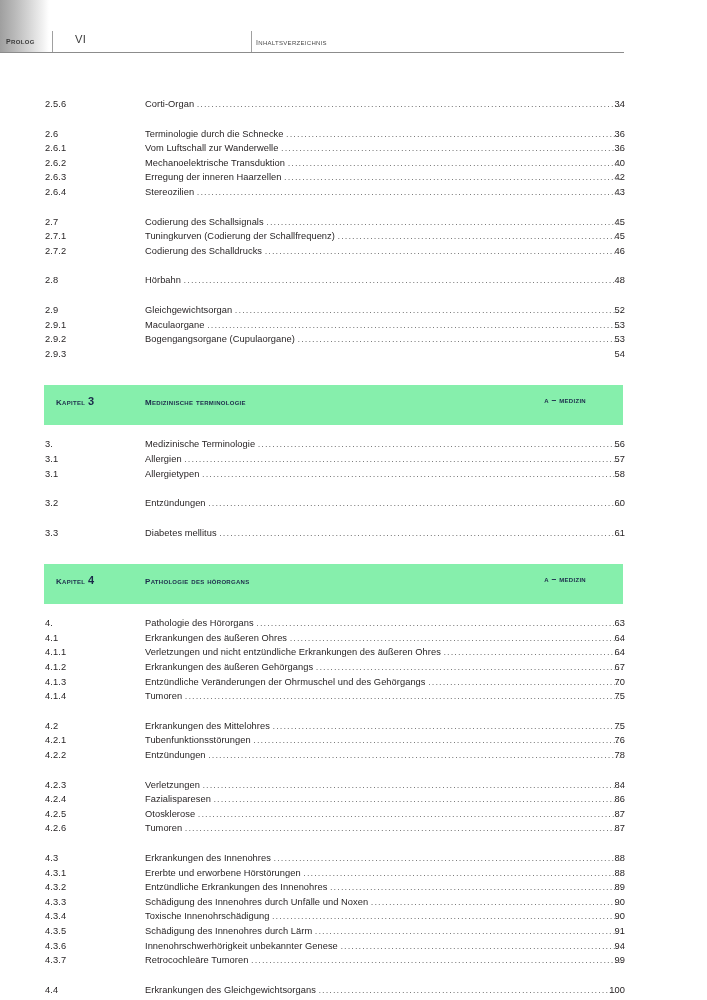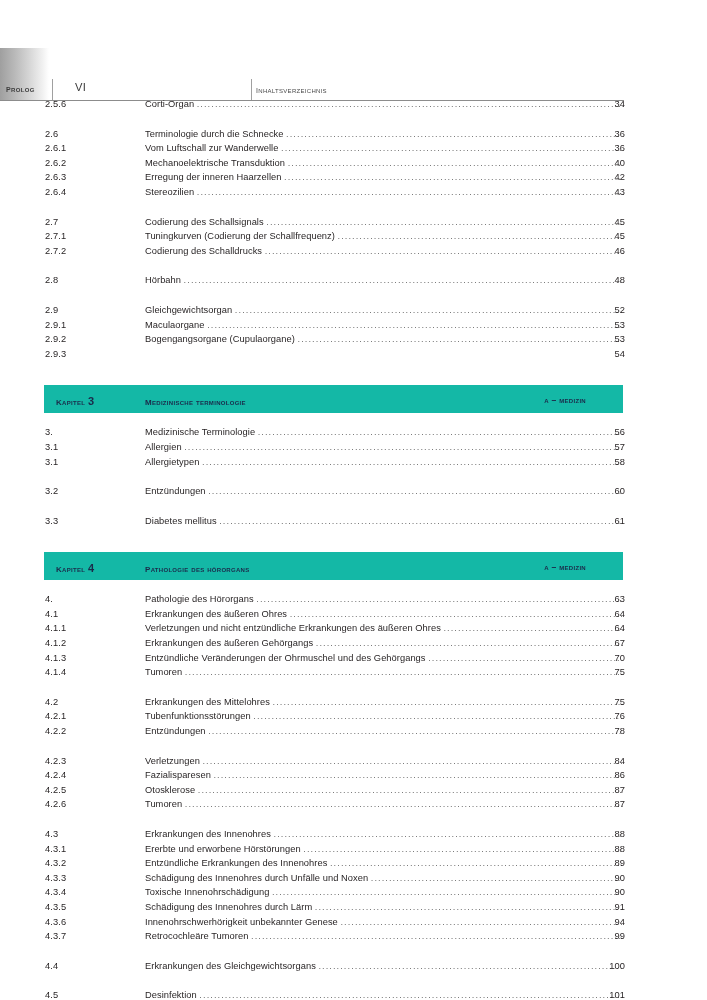--- a/index.html
+++ b/index.html
@@ -16,21 +16,20 @@
     overflow: hidden;
   }
 
   
   .page-header {
     position: absolute;
     left: 0;
     top: 0;
     width: 707px;
     height: 54px;
-    margin-top: 48px;
   }
   .prolog-gradient {
     position: absolute;
     left: 0;
     top: 0;
     width: 49px;
     height: 52px;
     background: linear-gradient(to right, #9f9f9f 0%, #b9b9b9 30%, #d8d8d8 62%, #f2f2f2 88%, #ffffff 100%);
   }
   .header-rule {
@@ -142,22 +141,22 @@
     text-align: right;
     font-size: 9.3px;
     letter-spacing: 0.1px;
   }
 
   
   .chapter-bar {
     position: relative;
     margin: 0 12px 0 44px;
     width: 579px;
-    height: 28px;
-    background: #14b8a6;
+    height: 40px;
+    background: #86efac;
   }
   .chapter-bar .kap {
     position: absolute;
     left: 12px;
     top: 10px;
     font-size: 8.6px;
     font-weight: bold;
     letter-spacing: 0.3px;
     color: #1b2a4a;
     font-variant: small-caps;

